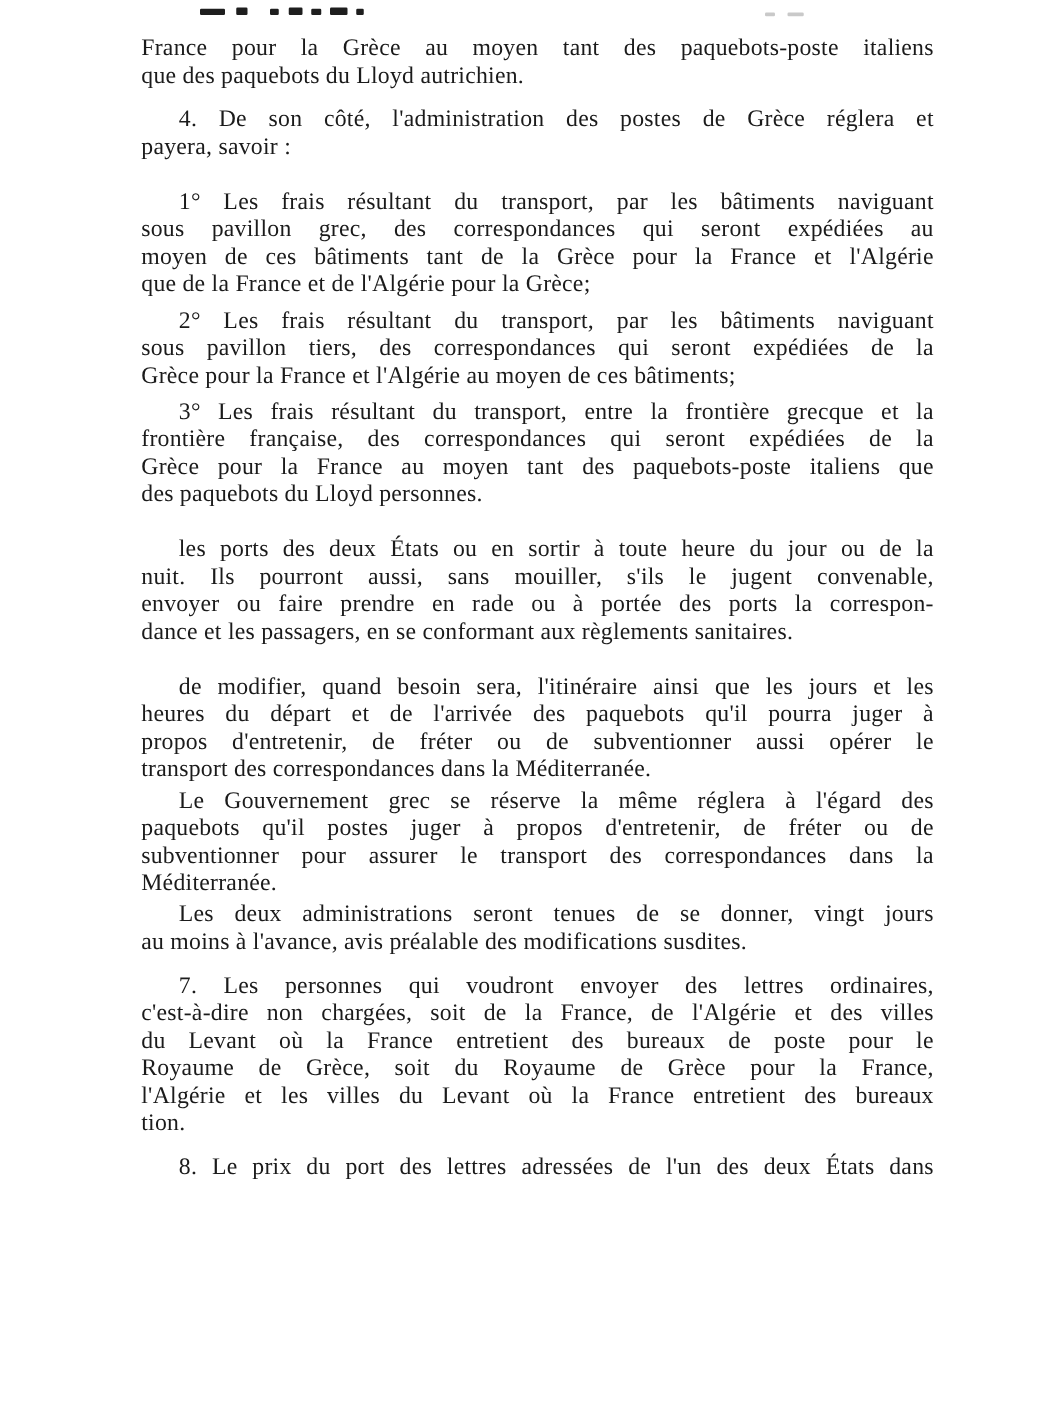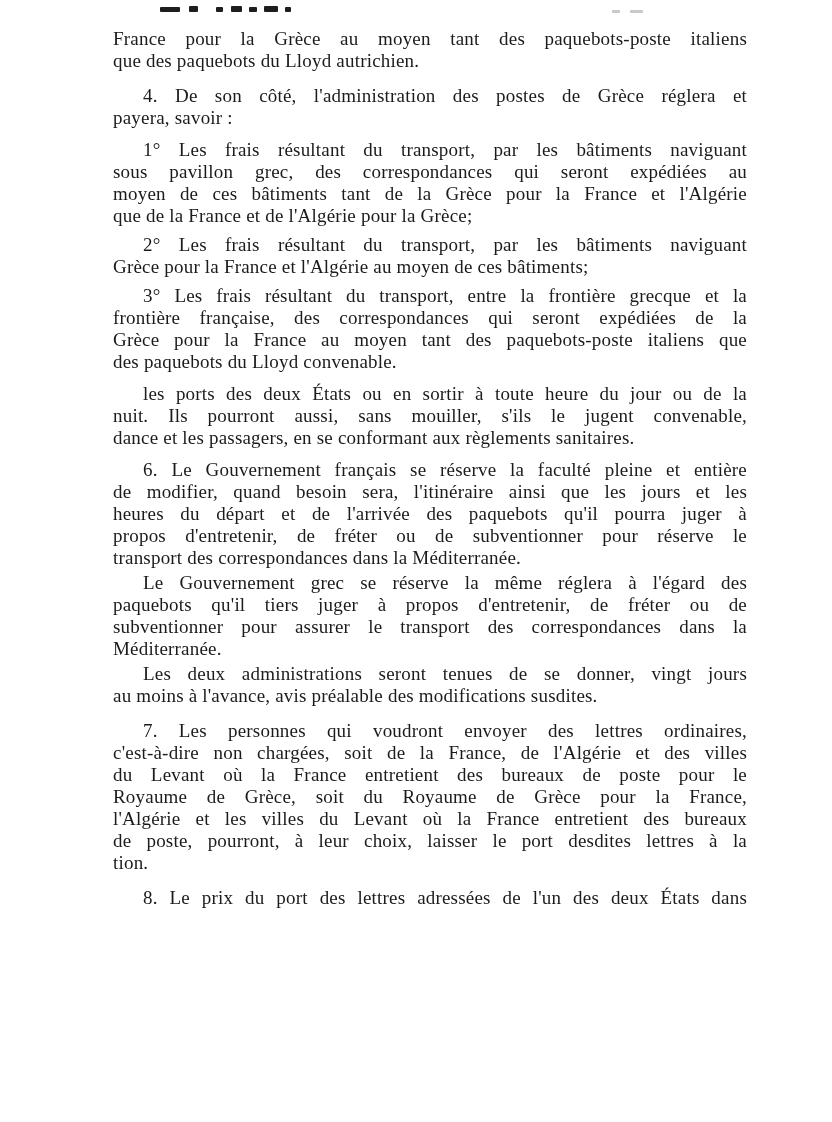--- a/index.html
+++ b/index.html
@@ -49,21 +49,21 @@
     top: 28px;
     width: 634px;
     font-size: 19px;
     line-height: 22px;
     letter-spacing: 0.2px;
   }
   .para { margin: 0; }
   .para.gap-none { margin-top: 0; }
   .para.gap-xs { margin-top: 3px; }
   .para.gap-sm { margin-top: 7px; }
-  .para.gap-md { margin-top: 10px; }
+  .para.gap-md { margin-top: 22px; }
   .para.gap-lg { margin-top: 13px; }
   .line {
     display: block;
     text-align: justify;
     text-align-last: justify;
   }
   .line.last {
     text-align-last: left;
   }
   .para.indent .line:first-child {
@@ -99,57 +99,57 @@
         <div class="line last">payera, savoir :</div>
       </div>
       <div class="para indent gap-md">
         <div class="line">1° Les frais résultant du transport, par les bâtiments naviguant</div>
         <div class="line">sous pavillon grec, des correspondances qui seront expédiées au</div>
         <div class="line">moyen de ces bâtiments tant de la Grèce pour la France et l'Algérie</div>
         <div class="line last">que de la France et de l'Algérie pour la Grèce;</div>
       </div>
       <div class="para indent gap-sm">
         <div class="line">2° Les frais résultant du transport, par les bâtiments naviguant</div>
+        <div class="line">sous pavillon tiers, des correspondances qui seront expédiées de la</div>
         <div class="line last">Grèce pour la France et l'Algérie au moyen de ces bâtiments;</div>
       </div>
       <div class="para indent gap-sm">
         <div class="line">3° Les frais résultant du transport, entre la frontière grecque et la</div>
         <div class="line">frontière française, des correspondances qui seront expédiées de la</div>
         <div class="line">Grèce pour la France au moyen tant des paquebots-poste italiens que</div>
-        <div class="line last">des paquebots du Lloyd convenable.</div>
+        <div class="line last">des paquebots du Lloyd personnes.</div>
       </div>
       <div class="para indent gap-md">
         <div class="line">les ports des deux États ou en sortir à toute heure du jour ou de la</div>
         <div class="line">nuit. Ils pourront aussi, sans mouiller, s'ils le jugent convenable,</div>
+        <div class="line">envoyer ou faire prendre en rade ou à portée des ports la correspon-</div>
         <div class="line last">dance et les passagers, en se conformant aux règlements sanitaires.</div>
       </div>
       <div class="para indent gap-md">
-        <div class="line">6. Le Gouvernement français se réserve la faculté pleine et entière</div>
         <div class="line">de modifier, quand besoin sera, l'itinéraire ainsi que les jours et les</div>
         <div class="line">heures du départ et de l'arrivée des paquebots qu'il pourra juger à</div>
-        <div class="line">propos d'entretenir, de fréter ou de subventionner pour réserve le</div>
+        <div class="line">propos d'entretenir, de fréter ou de subventionner aussi opérer le</div>
         <div class="line last">transport des correspondances dans la Méditerranée.</div>
       </div>
       <div class="para indent gap-xs">
         <div class="line">Le Gouvernement grec se réserve la même réglera à l'égard des</div>
-        <div class="line">paquebots qu'il tiers juger à propos d'entretenir, de fréter ou de</div>
+        <div class="line">paquebots qu'il postes juger à propos d'entretenir, de fréter ou de</div>
         <div class="line">subventionner pour assurer le transport des correspondances dans la</div>
         <div class="line last">Méditerranée.</div>
       </div>
       <div class="para indent gap-xs">
         <div class="line">Les deux administrations seront tenues de se donner, vingt jours</div>
         <div class="line last">au moins à l'avance, avis préalable des modifications susdites.</div>
       </div>
       <div class="para indent gap-lg">
         <div class="line">7. Les personnes qui voudront envoyer des lettres ordinaires,</div>
         <div class="line">c'est-à-dire non chargées, soit de la France, de l'Algérie et des villes</div>
         <div class="line">du Levant où la France entretient des bureaux de poste pour le</div>
         <div class="line">Royaume de Grèce, soit du Royaume de Grèce pour la France,</div>
         <div class="line">l'Algérie et les villes du Levant où la France entretient des bureaux</div>
-        <div class="line">de poste, pourront, à leur choix, laisser le port desdites lettres à la</div>
         <div class="line last">tion.</div>
       </div>
       <div class="para indent gap-lg">
         <div class="line">8. Le prix du port des lettres adressées de l'un des deux États dans</div>
       </div>
     </div>
 
 </div>
 
 </body></html>

